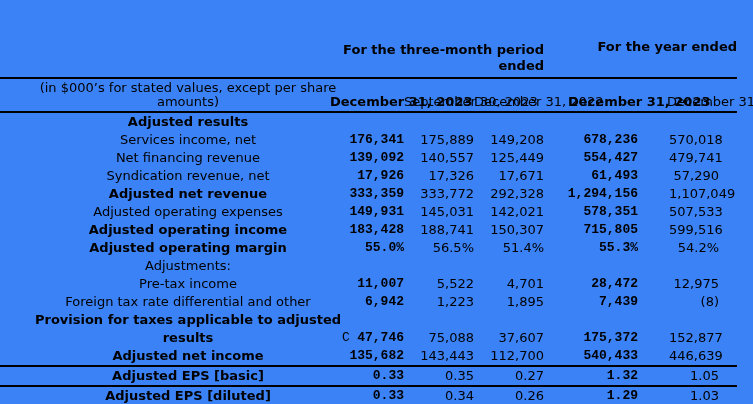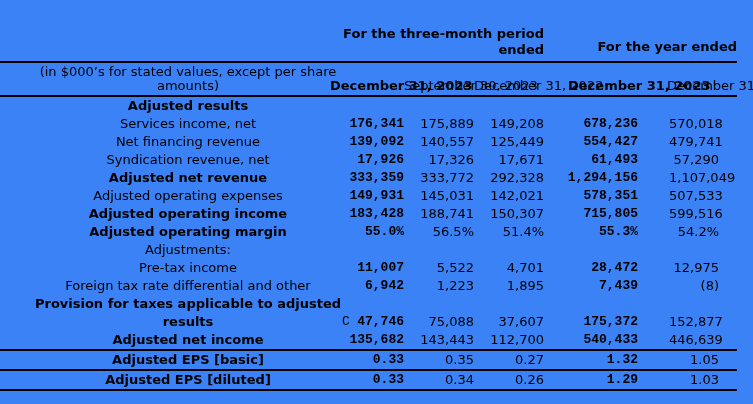--- a/index.html
+++ b/index.html
@@ -24,21 +24,21 @@
   col.c2 { width: 70px; }
   col.c3 { width: 70px; }
   col.c4 { width: 94px; }
   col.c5 { width: 99px; }
 
   td { padding: 0; line-height: 18px; }
 
   
   tr.grp td { vertical-align: bottom; height: 55px; }
   td.grp3 { text-align: right; font-weight: 700; line-height: 16px; padding-bottom: 3px; }
-  td.grp2 { text-align: right; font-weight: 700; line-height: 16px; padding-bottom: 6px; }
+  td.grp2 { text-align: right; font-weight: 700; line-height: 16px; padding-bottom: 22px; }
 
   
   tr.cols td {
     border-top: 2px solid #000;
     border-bottom: 2px solid #000;
     vertical-align: bottom;
     line-height: 14px;
     padding-top: 2px;
     padding-bottom: 2px;
   }

